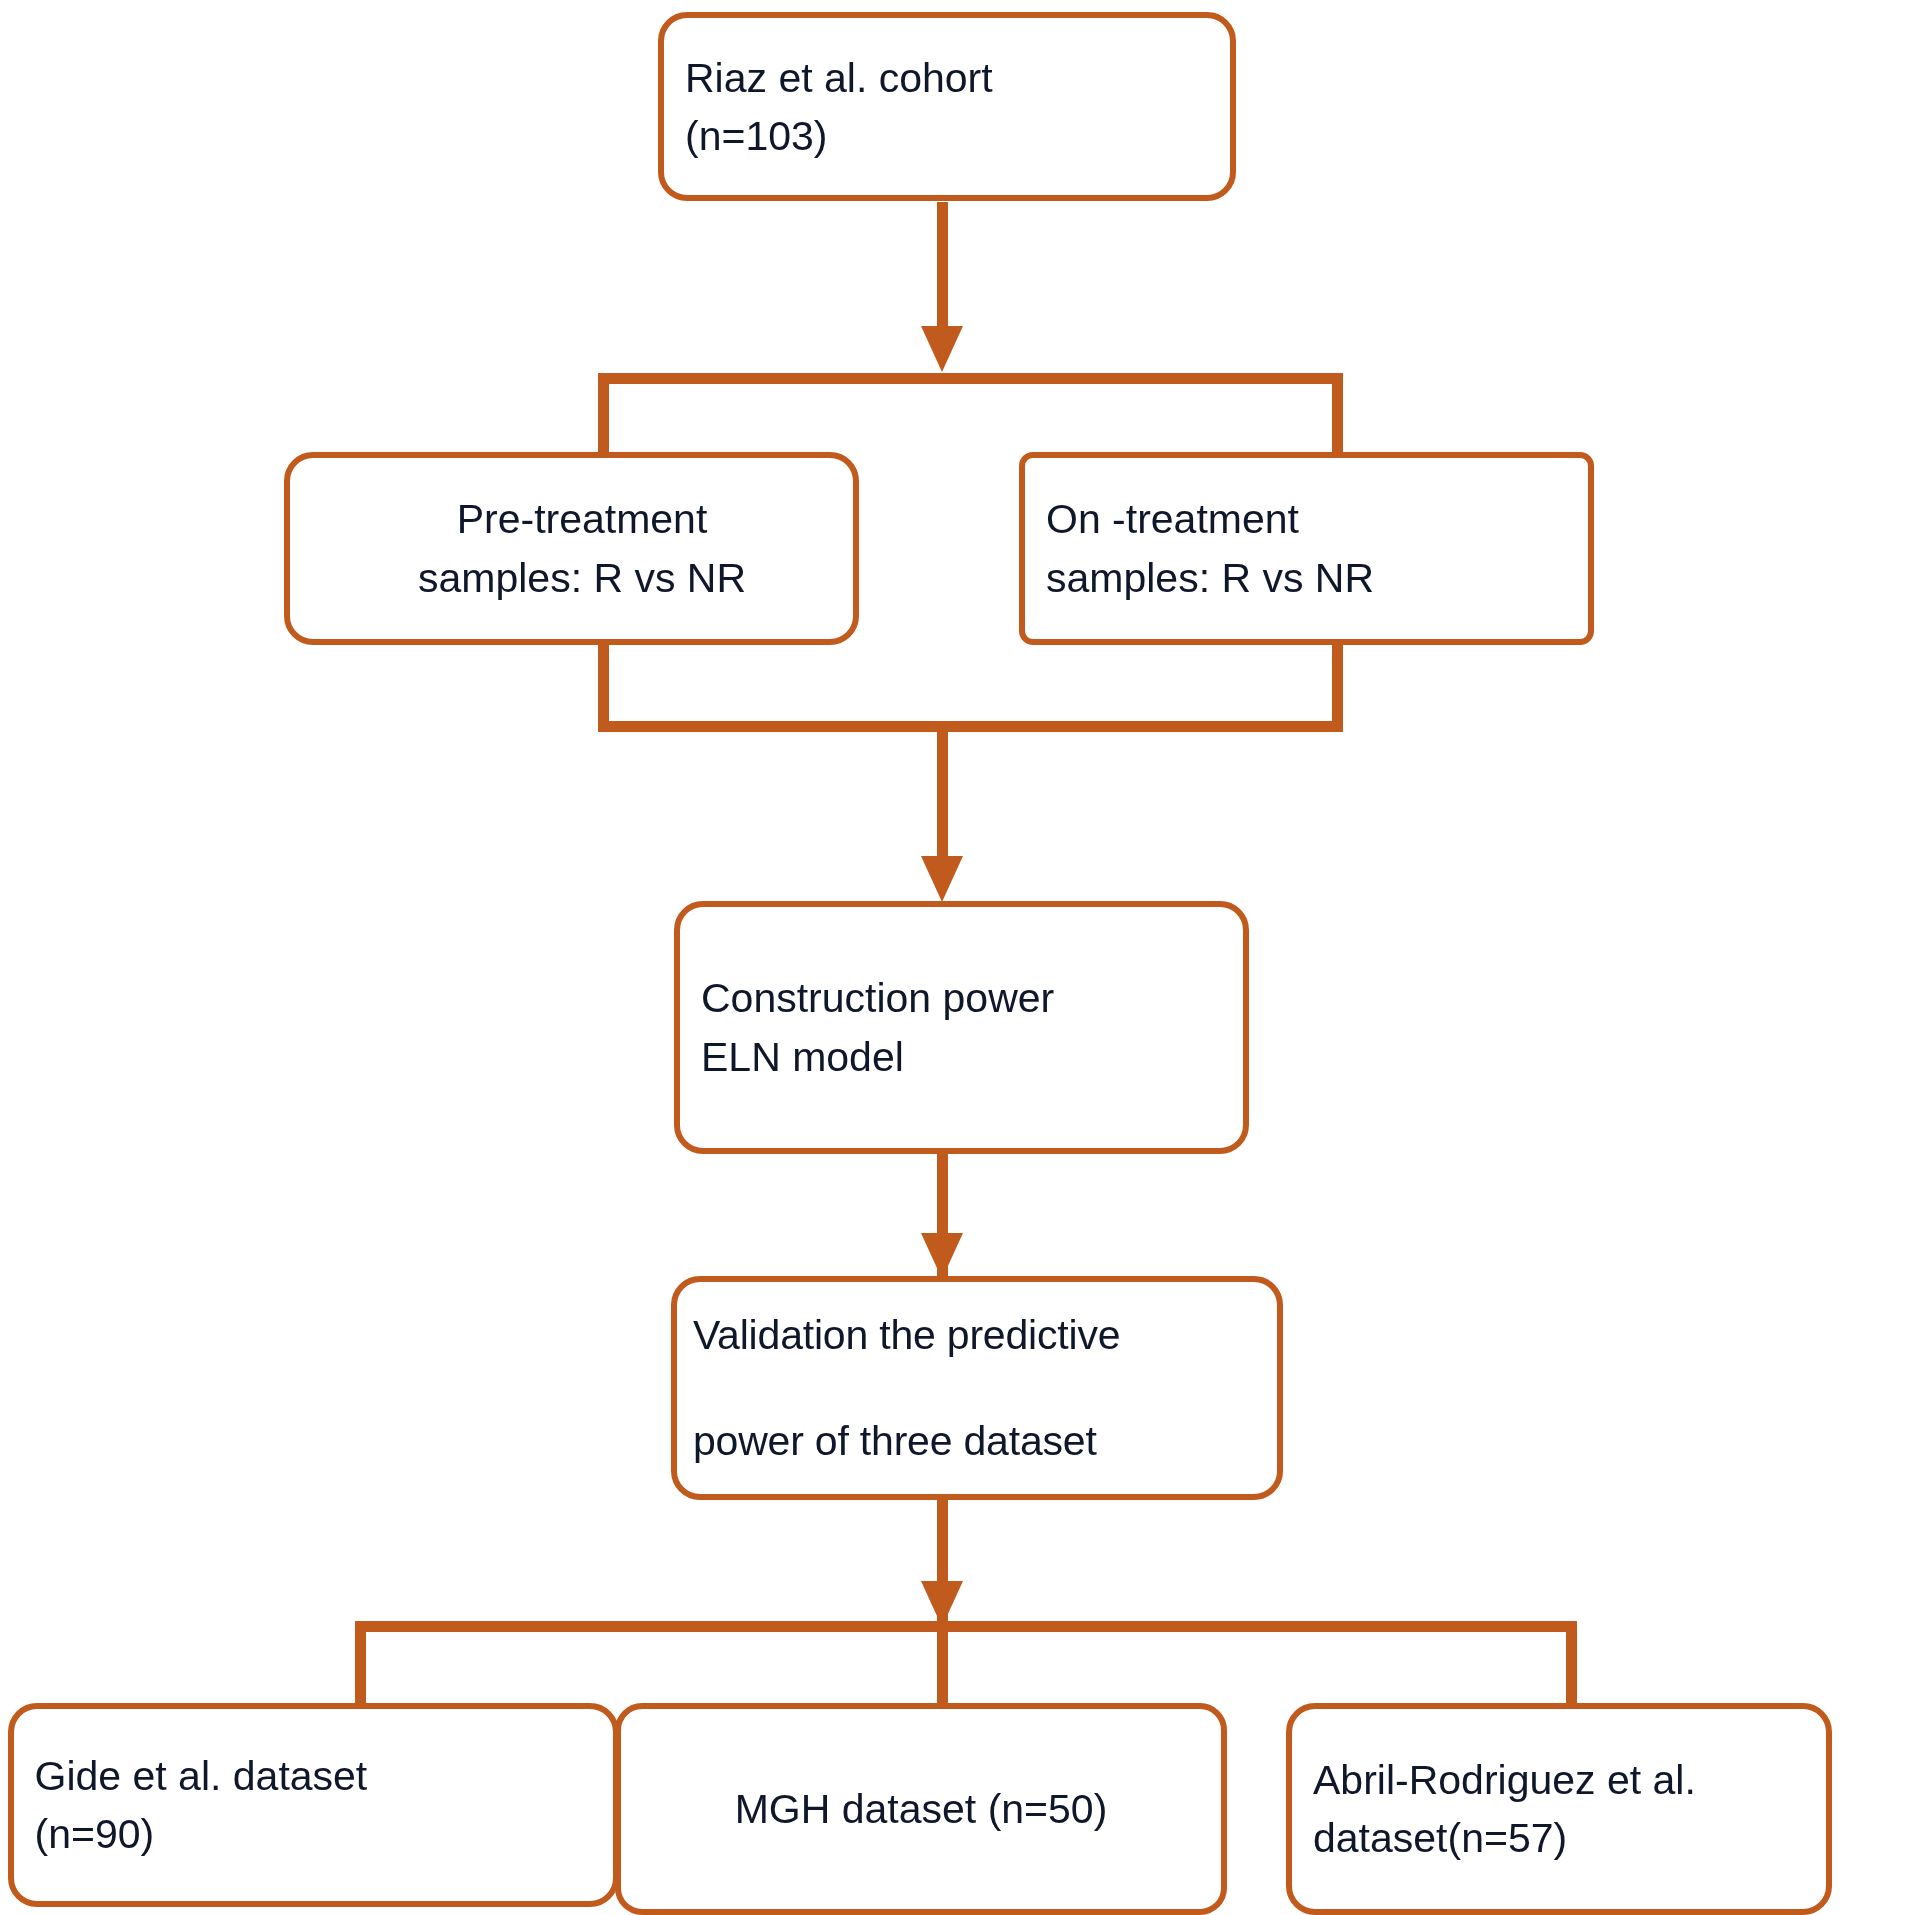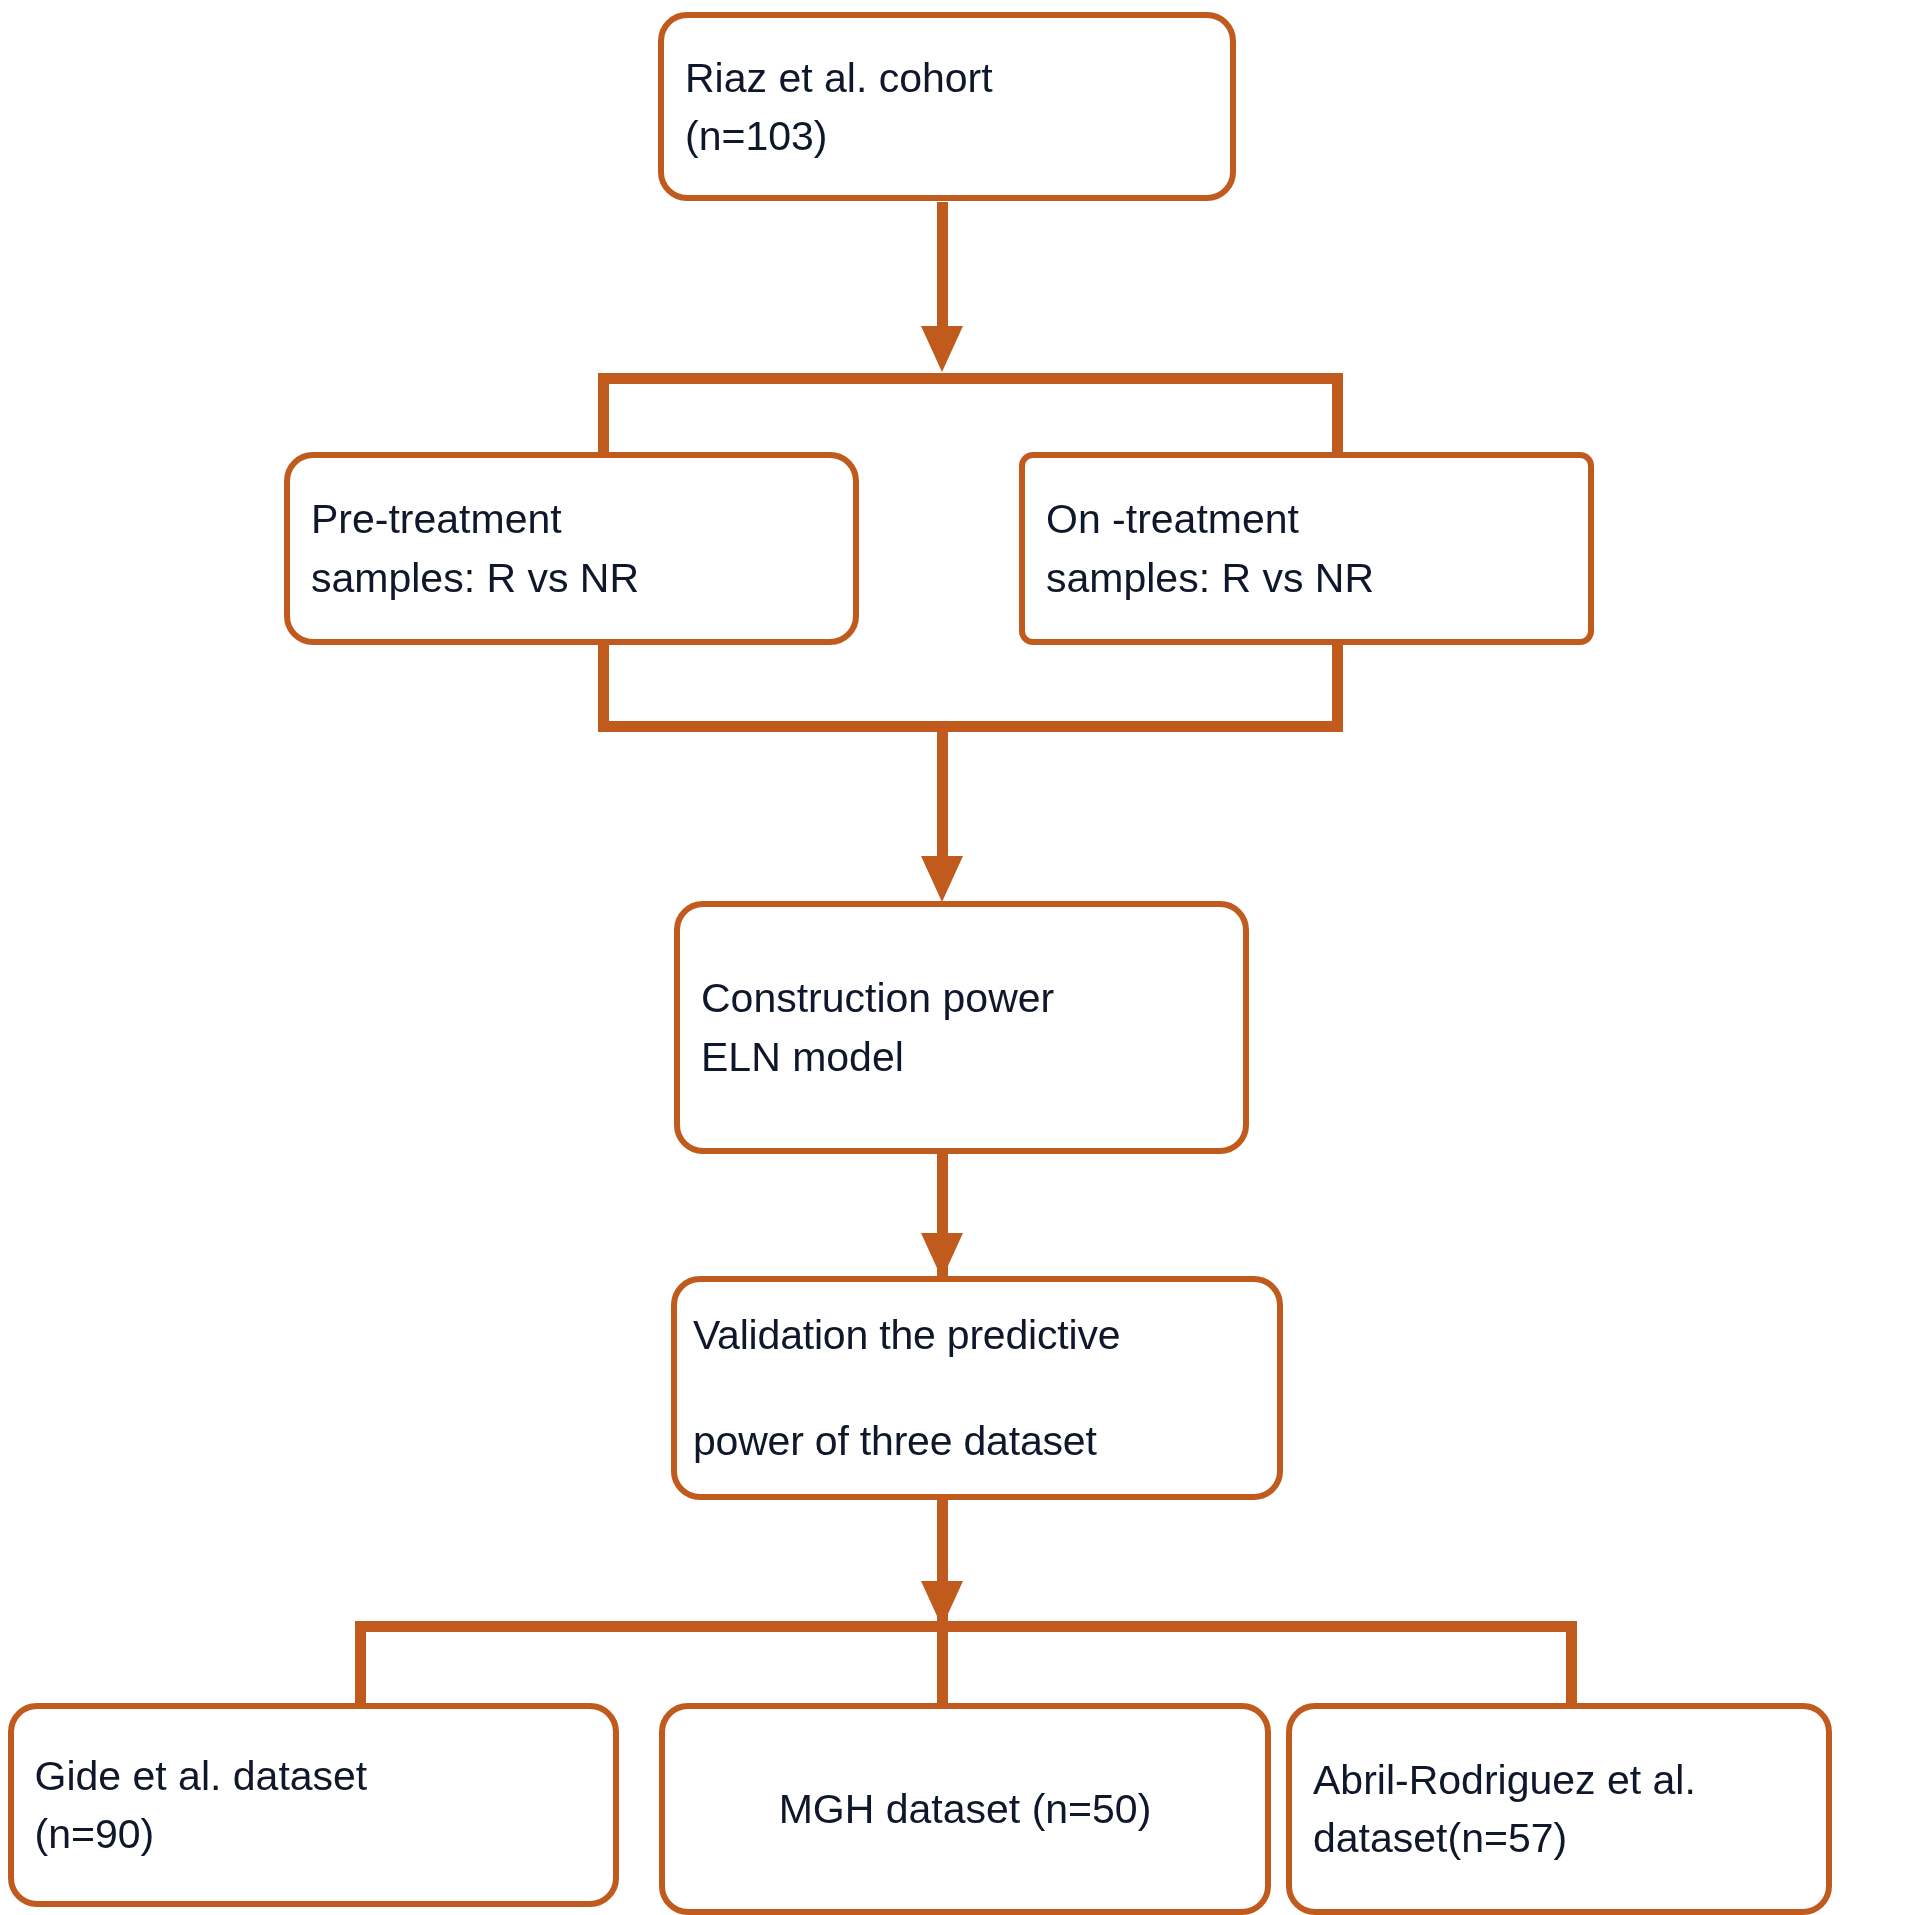--- a/index.html
+++ b/index.html
@@ -66,21 +66,21 @@
     <div class="line">(n=103)</div>
   </div>
 
   <div class="conn" style="left:937px; top:202px; width:10.6px; height:128px;"></div>
   <div class="arrow" style="left:921px; top:326px;"></div>
 
   <div class="conn" style="left:598px; top:373px; width:744px; height:10.6px;"></div>
   <div class="conn" style="left:598px; top:373px; width:10.6px; height:87px;"></div>
   <div class="conn" style="left:1332px; top:373px; width:10.6px; height:87px;"></div>
 
-  <div class="node" style="left:284px; top:452px; width:575px; height:193px;">
+  <div class="node" style="left:284px; top:452px; width:575px; height:193px;align-items:center;">
     <div class="line">Pre-treatment</div>
     <div class="line">samples: R vs NR</div>
   </div>
 
   <div class="node" style="left:1019px; top:452px; width:575px; height:193px;border-radius:14px;">
     <div class="line">On -treatment</div>
     <div class="line">samples: R vs NR</div>
   </div>
 
   <div class="conn" style="left:598px; top:645px; width:10.6px; height:87px;"></div>
@@ -109,21 +109,21 @@
   <div class="conn" style="left:355px; top:1621px; width:1221px; height:10.6px;"></div>
   <div class="conn" style="left:355px; top:1621px; width:10.6px; height:87px;"></div>
   <div class="conn" style="left:937px; top:1621px; width:10.6px; height:87px;"></div>
   <div class="conn" style="left:1566px; top:1621px; width:10.6px; height:87px;"></div>
 
   <div class="node" style="left:7.5px; top:1703px; width:611px; height:204px;">
     <div class="line">Gide et al. dataset</div>
     <div class="line">(n=90)</div>
   </div>
 
-  <div class="node centered" style="left:659px; top:1703px; width:612px; height:212px;">
+  <div class="node centered" style="left:615px; top:1703px; width:612px; height:212px;border-radius:27px;">
     <div class="line">MGH dataset (n=50)</div>
   </div>
 
   <div class="node" style="left:1286px; top:1703px; width:546px; height:212px;">
     <div class="line">Abril-Rodriguez et al.</div>
     <div class="line">dataset(n=57)</div>
   </div>
 
 </div>
 

